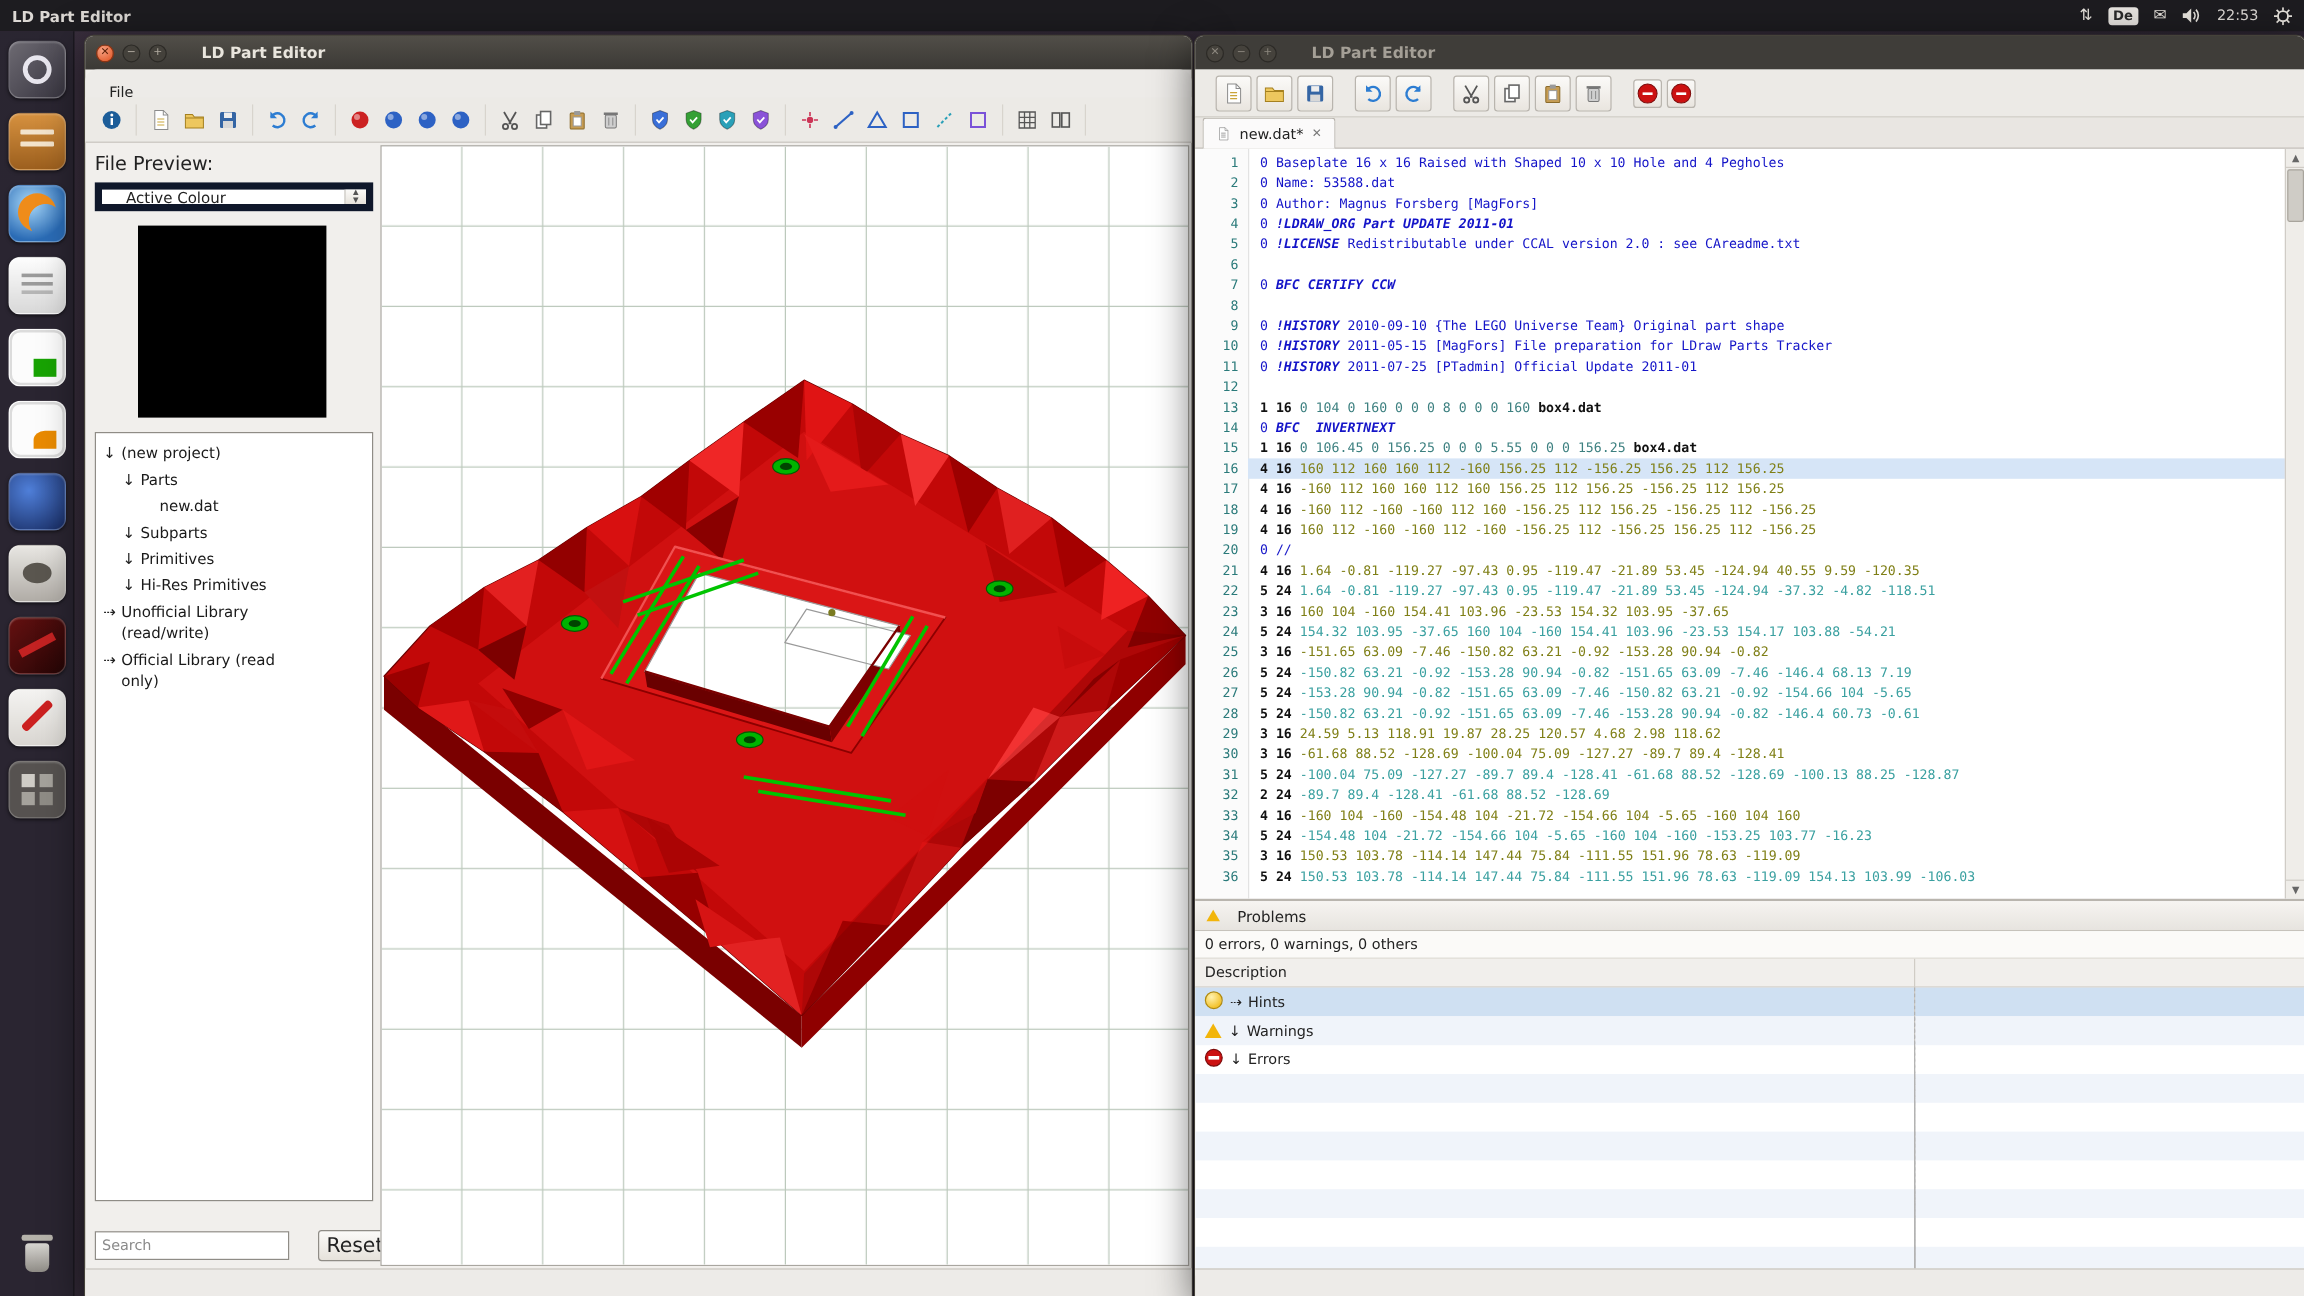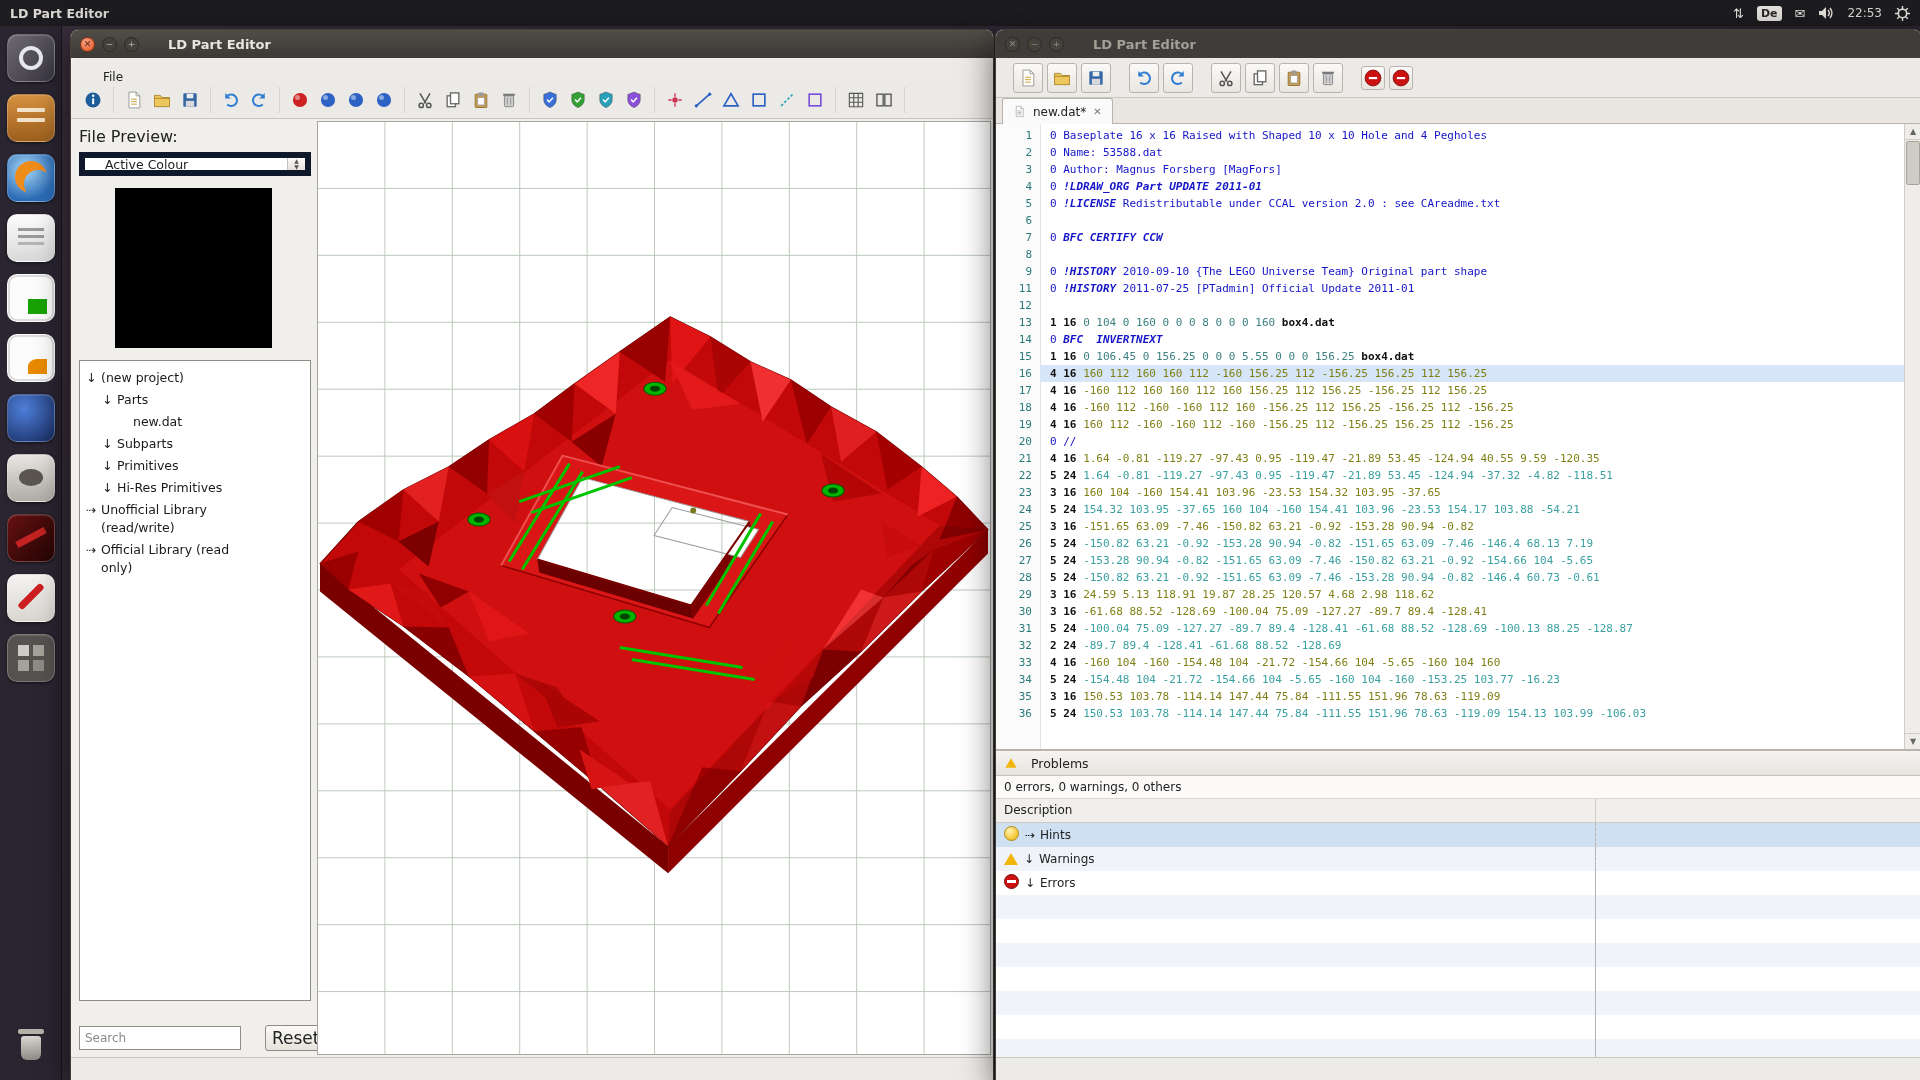--- a/index.html
+++ b/index.html
@@ -67,21 +67,21 @@
   .unfoc .wb{background:#45423c;border:1px solid #2c2a26;color:#8d887f;}
   .wtitle{font-weight:bold;font-size:13px;margin-left:22px;}
   .foc .wtitle{color:#e9e5dd;}
   .unfoc .wtitle{color:#a49f96;}
   .statusbar{position:absolute;left:0;right:0;bottom:0;height:24px;background:#edebe8;border-top:1px solid #c9c5bf;
              line-height:24px;padding-left:8px;font-size:12px;color:#333;white-space:pre;box-sizing:border-box;}
 
   
   #lwin{left:70px;top:29px;width:922px;height:1051px;}
   #lwin .menubar{position:absolute;left:0;right:0;top:28px;height:38px;background:#edebe8;
-                 border-bottom:1px solid #d5d2cc;display:flex;align-items:center;padding-left:24px;box-sizing:border-box;border-radius:10px;}
+                 border-bottom:1px solid #d5d2cc;display:flex;align-items:center;padding-left:12px;box-sizing:border-box;border-radius:10px;}
   #lwin .menubar span{padding:2px 8px;}
   .toolstrip{position:absolute;left:0;right:0;display:flex;align-items:center;background:#eceae6;
              border-bottom:1px solid #c9c5bf;box-sizing:border-box;}
   #ltoolbar{top:51px;height:38px;padding:0 2px;}
   .tgroup{display:flex;align-items:center;gap:2px;padding:0 7px;border-right:1px solid #d8d4cd;}
   .ticon{width:26px;height:26px;display:flex;align-items:center;justify-content:center;border-radius:3px;}
   .tbtn{width:28px;height:28px;display:flex;align-items:center;justify-content:center;border:1px solid #b9b5ae;
         border-radius:3px;background:linear-gradient(#fbfaf8,#e9e5df);}
   .ico{width:20px;height:20px;display:block;}
   #lwin .lbody{position:absolute;left:0;right:0;top:89px;bottom:24px;display:flex;}
@@ -687,20 +687,21 @@
       <div id="codewrap">
           <div class="crow"><span class="ln">1</span><span class="lcode"><span class="sg-m">0 Baseplate 16 x 16 Raised with Shaped 10 x 10 Hole and 4 Pegholes</span></span></div>
           <div class="crow"><span class="ln">2</span><span class="lcode"><span class="sg-m">0 Name: 53588.dat</span></span></div>
           <div class="crow"><span class="ln">3</span><span class="lcode"><span class="sg-m">0 Author: Magnus Forsberg [MagFors]</span></span></div>
           <div class="crow"><span class="ln">4</span><span class="lcode"><span class="sg-m">0 </span><span class="sg-k">!LDRAW_ORG Part UPDATE 2011-01</span></span></div>
           <div class="crow"><span class="ln">5</span><span class="lcode"><span class="sg-m">0 </span><span class="sg-k">!LICENSE</span><span class="sg-m"> Redistributable under CCAL version 2.0 : see CAreadme.txt</span></span></div>
           <div class="crow"><span class="ln">6</span><span class="lcode"></span></div>
           <div class="crow"><span class="ln">7</span><span class="lcode"><span class="sg-m">0 </span><span class="sg-k">BFC CERTIFY CCW</span></span></div>
           <div class="crow"><span class="ln">8</span><span class="lcode"></span></div>
           <div class="crow"><span class="ln">9</span><span class="lcode"><span class="sg-m">0 </span><span class="sg-k">!HISTORY</span><span class="sg-m"> 2010-09-10 {The LEGO Universe Team} Original part shape</span></span></div>
+          <div class="crow"><span class="ln">10</span><span class="lcode"><span class="sg-m">0 </span><span class="sg-k">!HISTORY</span><span class="sg-m"> 2011-05-15 [MagFors] File preparation for LDraw Parts Tracker</span></span></div>
           <div class="crow"><span class="ln">11</span><span class="lcode"><span class="sg-m">0 </span><span class="sg-k">!HISTORY</span><span class="sg-m"> 2011-07-25 [PTadmin] Official Update 2011-01</span></span></div>
           <div class="crow"><span class="ln">12</span><span class="lcode"></span></div>
           <div class="crow"><span class="ln">13</span><span class="lcode"><span class="sg-p">1 16 </span><span class="sg-t1">0 104 0 160 0 0 0 8 0 0 0 160 </span><span class="sg-p">box4.dat</span></span></div>
           <div class="crow"><span class="ln">14</span><span class="lcode"><span class="sg-m">0 </span><span class="sg-k">BFC  INVERTNEXT</span></span></div>
           <div class="crow"><span class="ln">15</span><span class="lcode"><span class="sg-p">1 16 </span><span class="sg-t1">0 106.45 0 156.25 0 0 0 5.55 0 0 0 156.25 </span><span class="sg-p">box4.dat</span></span></div>
           <div class="crow cur"><span class="ln">16</span><span class="lcode"><span class="sg-p">4 16 </span><span class="sg-q">160 112 160 160 112 -160 156.25 112 -156.25 156.25 112 156.25</span></span></div>
           <div class="crow"><span class="ln">17</span><span class="lcode"><span class="sg-p">4 16 </span><span class="sg-q">-160 112 160 160 112 160 156.25 112 156.25 -156.25 112 156.25</span></span></div>
           <div class="crow"><span class="ln">18</span><span class="lcode"><span class="sg-p">4 16 </span><span class="sg-q">-160 112 -160 -160 112 160 -156.25 112 156.25 -156.25 112 -156.25</span></span></div>
           <div class="crow"><span class="ln">19</span><span class="lcode"><span class="sg-p">4 16 </span><span class="sg-q">160 112 -160 -160 112 -160 -156.25 112 -156.25 156.25 112 -156.25</span></span></div>
           <div class="crow"><span class="ln">20</span><span class="lcode"><span class="sg-m">0 //</span></span></div>

